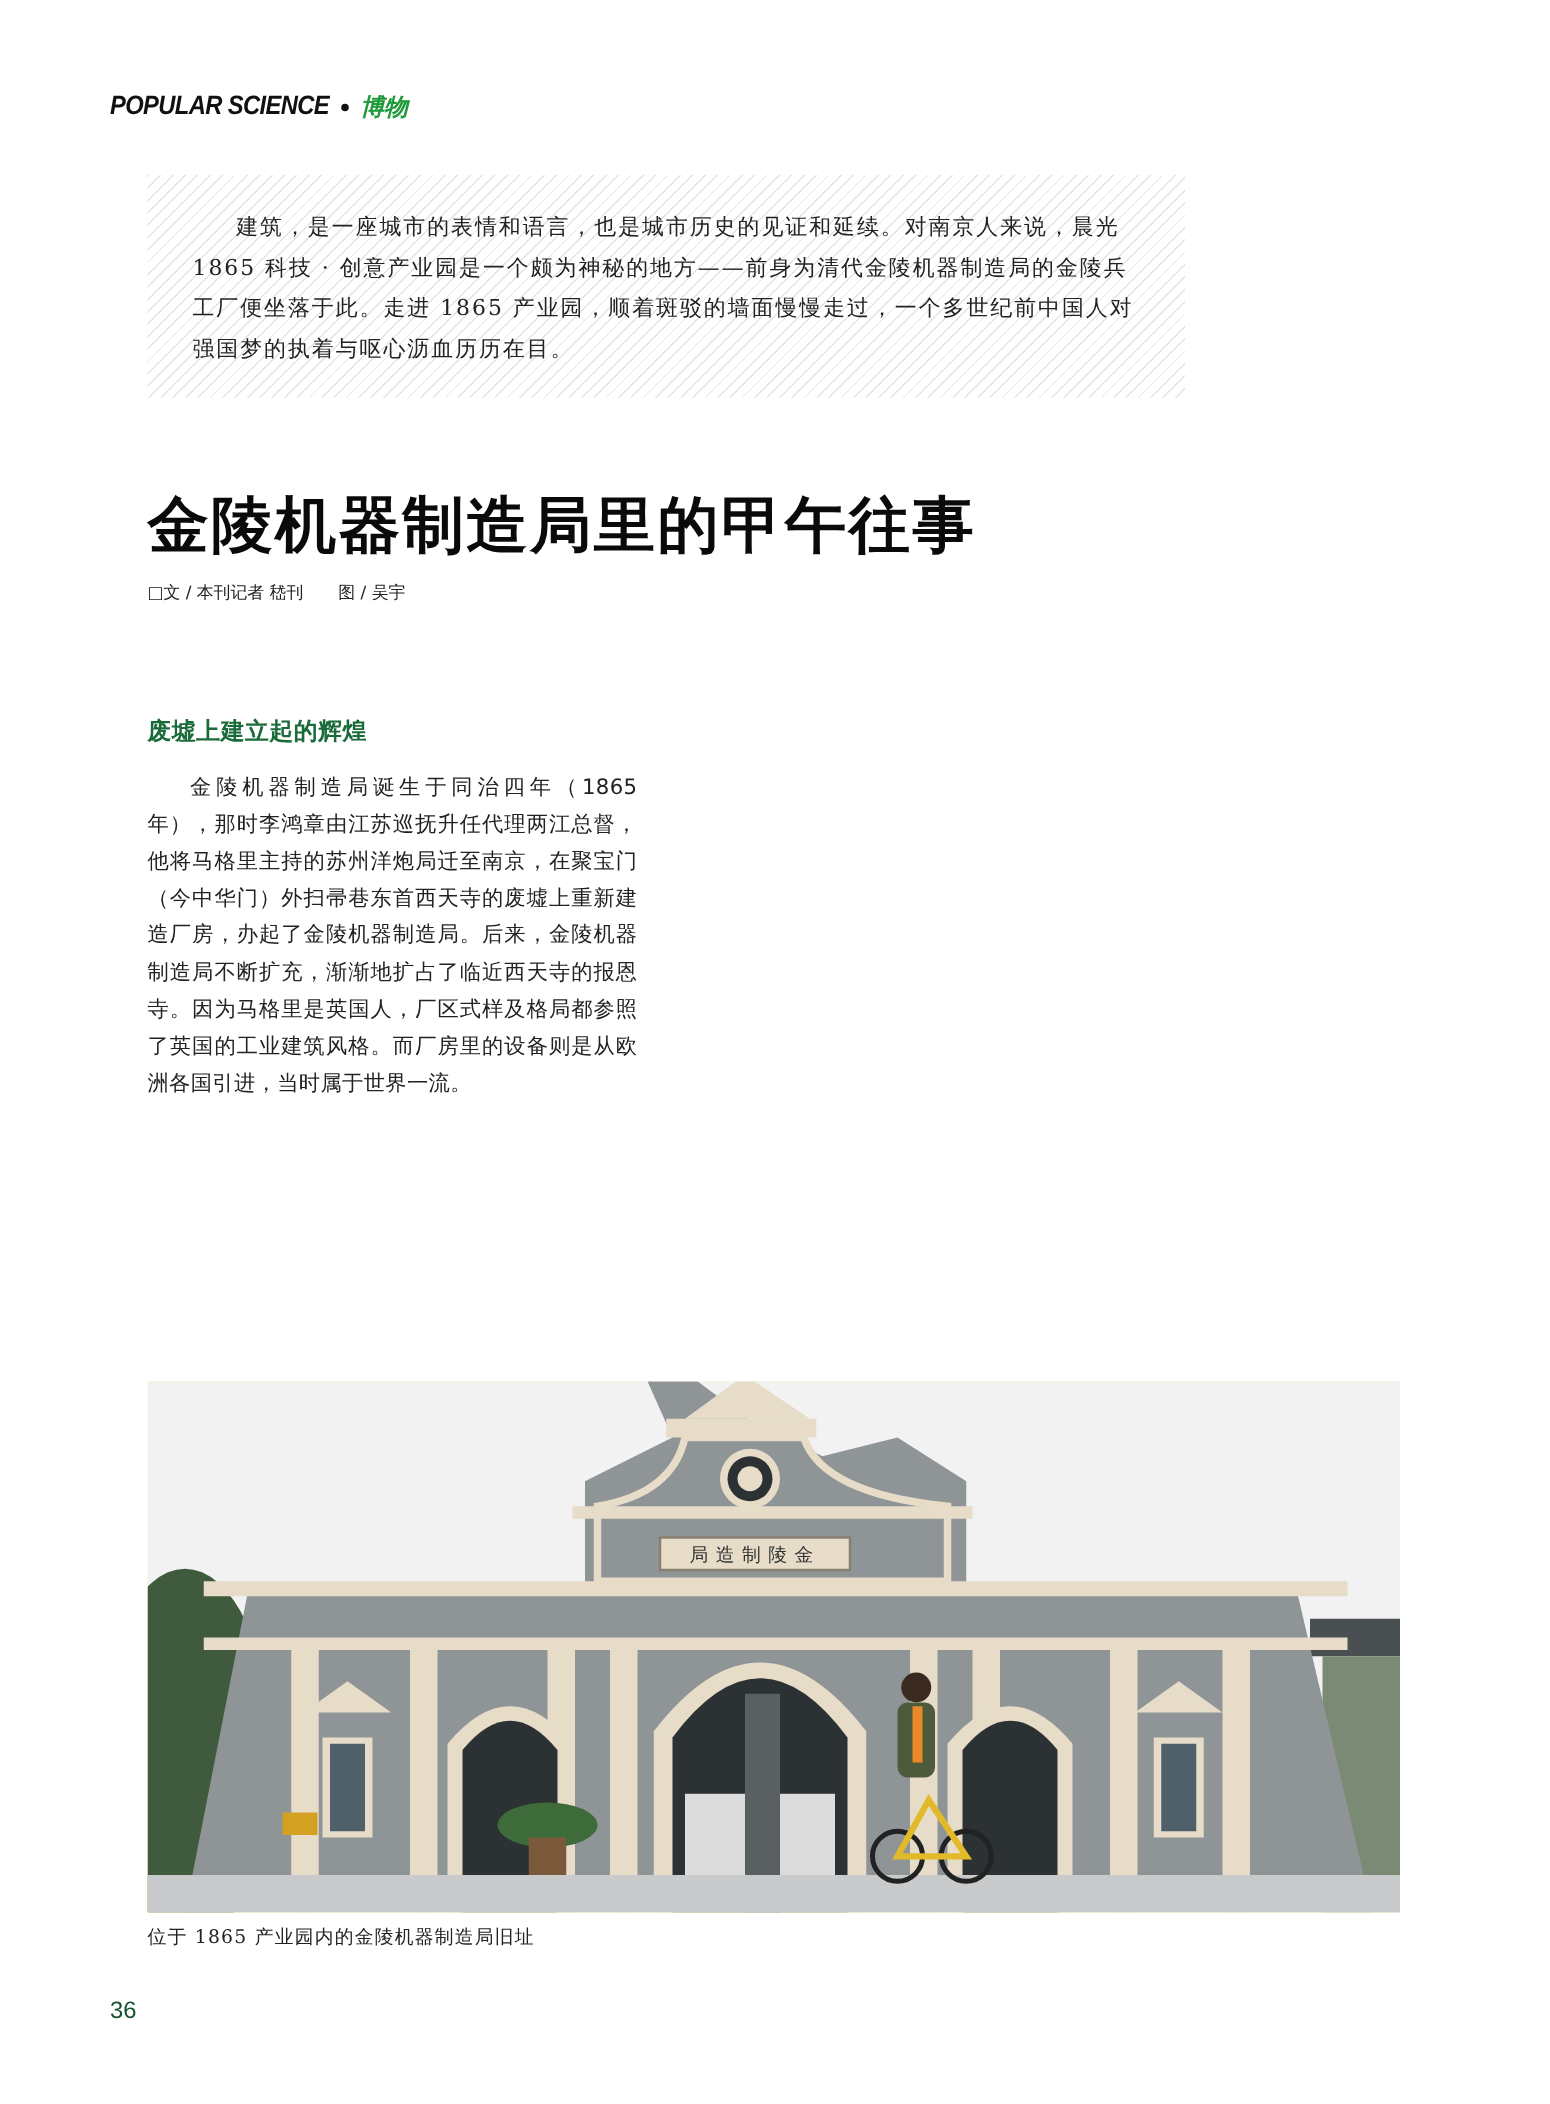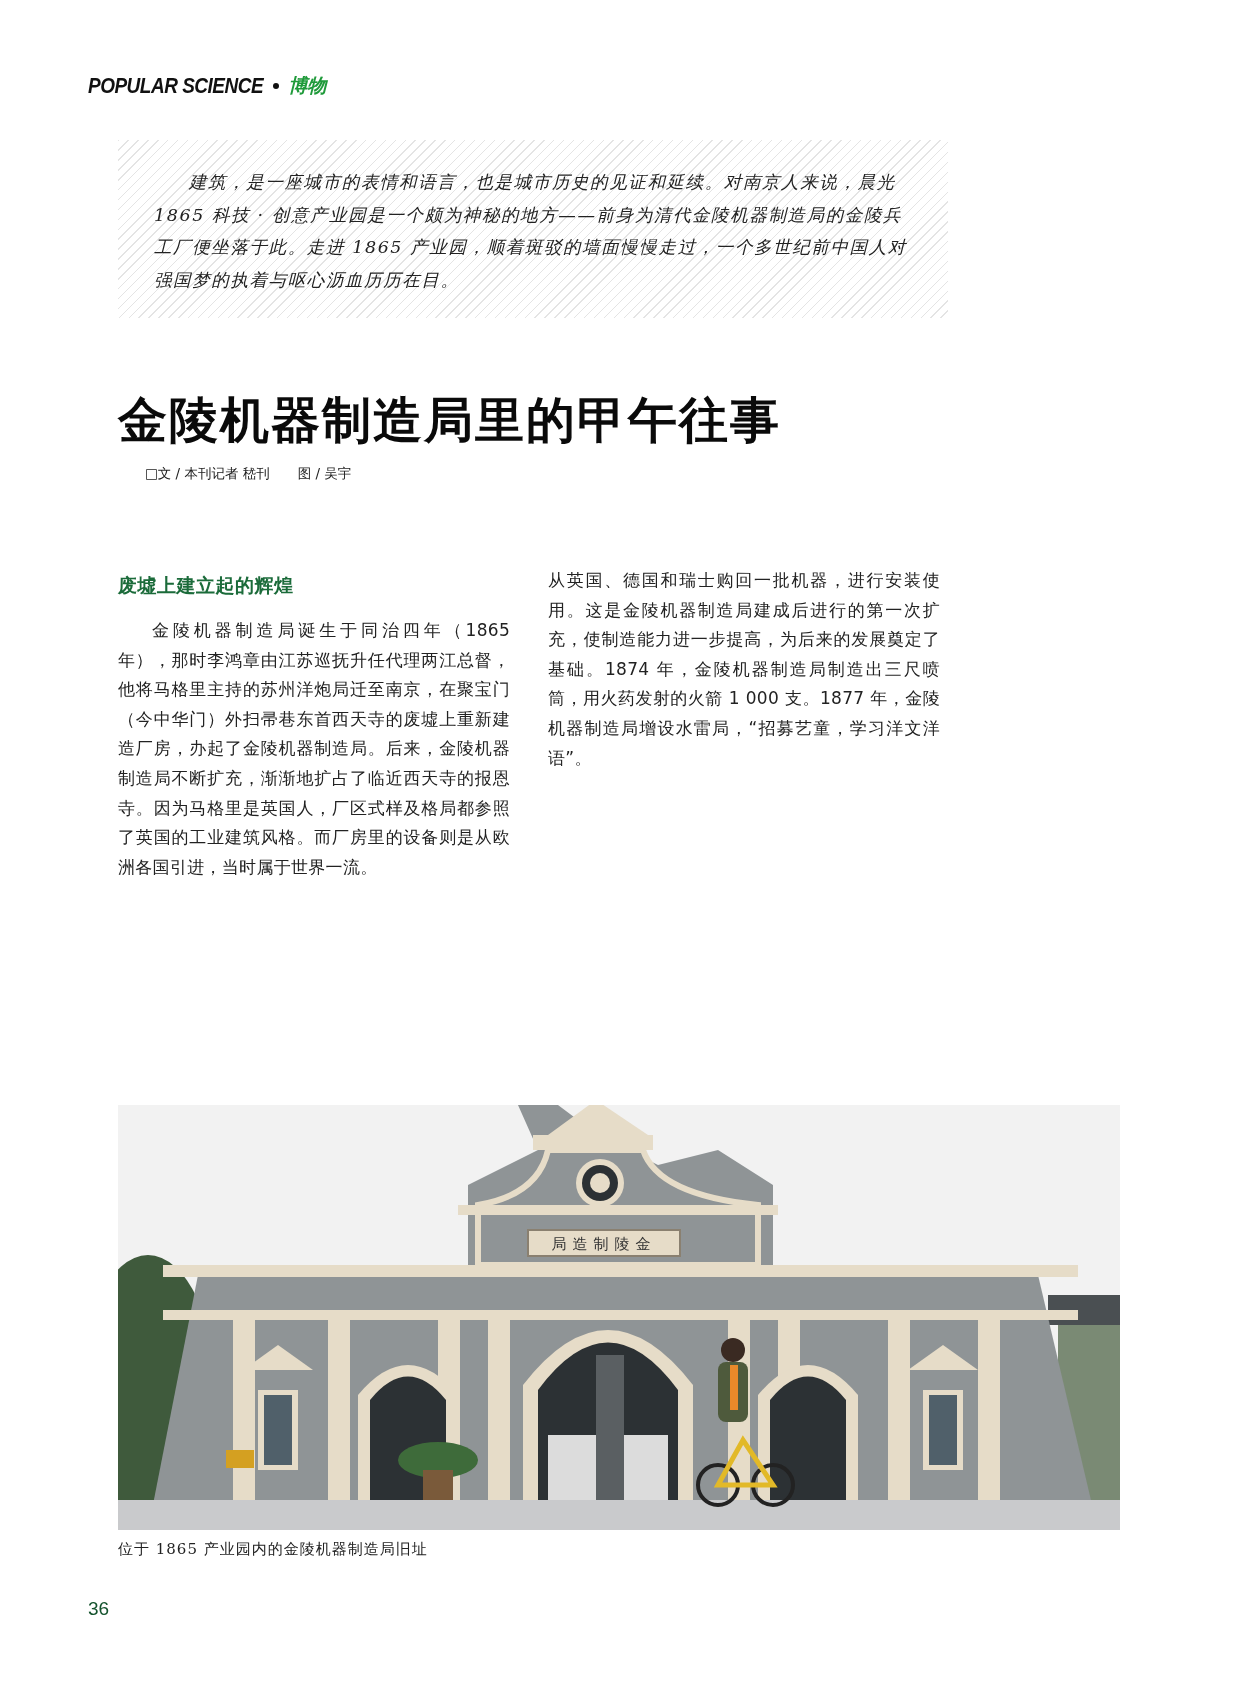--- a/index.html
+++ b/index.html
@@ -7,25 +7,25 @@
   body { position: relative; font-family: "DejaVu Sans", "Liberation Sans", sans-serif; color: #1a1a1a; }
 
   .running-head { position: absolute; left: 88px; top: 72px; height: 28px; display: flex; align-items: center; }
   .rh-en { font-family: "Liberation Sans", sans-serif; font-weight: 900; font-style: italic; font-size: 19px; letter-spacing: -0.5px; color: #111; transform: scaleY(1.12); }
   .rh-dot { width: 6px; height: 6px; border-radius: 50%; background: #111; margin: 0 9px 0 10px; }
   .rh-cn { font-weight: bold; font-style: italic; font-size: 19px; color: #1f9a3a; }
 
   .intro-box { position: absolute; left: 118px; top: 140px; width: 830px; height: 178px;
     background-color: #ffffff;
     background-image: repeating-linear-gradient(135deg, #e4e4e4 0px, #e4e4e4 1px, transparent 1px, transparent 7px);
-    padding: 26px 30px 0 36px; font-style: italic; }
+    padding: 26px 30px 0 36px; }
   .intro-text { font-family: "DejaVu Serif", "Liberation Serif", serif; font-size: 17.5px; line-height: 32.5px; color: #222; text-indent: 2em; letter-spacing: 1.6px; }
 
   .title { position: absolute; left: 118px; top: 388px; font-family: "DejaVu Sans", sans-serif; font-weight: bold; font-size: 49px; letter-spacing: 2px; color: #0a0a0a; line-height: 66px; text-align: center; }
-  .byline { position: absolute; left: 118px; top: 465px; font-size: 13.5px; color: #222; display: flex; gap: 28px; margin-left: 27px; }
+  .byline { position: absolute; left: 118px; top: 465px; font-size: 13.5px; color: #222; display: flex; gap: 28px; }
   .byline span { white-space: pre; }
 
   .col { position: absolute; top: 560px; width: 392px; font-size: 17px; line-height: 29.6px; color: #222; letter-spacing: 0.3px; text-align: justify; }
   .col-left { left: 118px; }
   .col-right { left: 548px; top: 566px; }
   .section-heading { font-weight: bold; font-size: 19px; color: #1b6b3a; margin: 10px 0 16px 0; line-height: 30px; letter-spacing: 0.5px; }
   .para { text-indent: 2em; }
   .para.noindent { text-indent: 0; }
 
   .photo { position: absolute; left: 118px; top: 1105px; width: 1002px; height: 425px; overflow: hidden; background: #fef9c3; }
@@ -51,21 +51,20 @@
   <span>□文 / 本刊记者 嵇刊</span>
   <span>图 / 吴宇</span>
 </div>
 
 <div class="col col-left">
   <h2 class="section-heading">废墟上建立起的辉煌</h2>
   <p class="para">金陵机器制造局诞生于同治四年（1865 年），那时李鸿章由江苏巡抚升任代理两江总督，他将马格里主持的苏州洋炮局迁至南京，在聚宝门（今中华门）外扫帚巷东首西天寺的废墟上重新建造厂房，办起了金陵机器制造局。后来，金陵机器制造局不断扩充，渐渐地扩占了临近西天寺的报恩寺。因为马格里是英国人，厂区式样及格局都参照了英国的工业建筑风格。而厂房里的设备则是从欧洲各国引进，当时属于世界一流。</p>
 </div>
 
 <div class="col col-right">
-  <p class="para noindent">从英国、德国和瑞士购回一批机器，进行安装使用。这是金陵机器制造局建成后进行的第一次扩充，使制造能力进一步提高，为后来的发展奠定了基础。1874 年，金陵机器制造局制造出三尺喷筒，用火药发射的火箭 1 000 支。1877 年，金陵机器制造局增设水雷局，“招募艺童，学习洋文洋语”。</p>
 </div>
 
 <div class="photo">
   <svg width="1002" height="425" viewBox="0 0 1002 425">
     <rect x="0" y="0" width="1002" height="425" fill="#f2f2f2"></rect>
 
     <ellipse cx="30" cy="300" rx="70" ry="150" fill="#3f5a3c"></ellipse>
 
     <line x1="130" y1="170" x2="88" y2="330" stroke="#bbb" stroke-width="2"></line>
 

